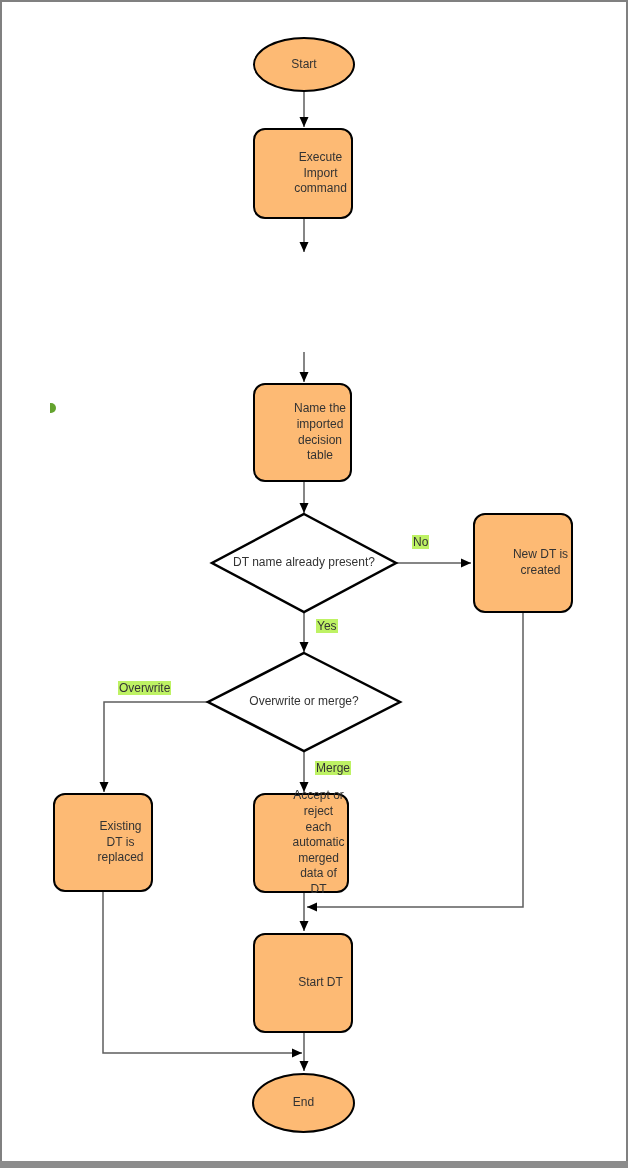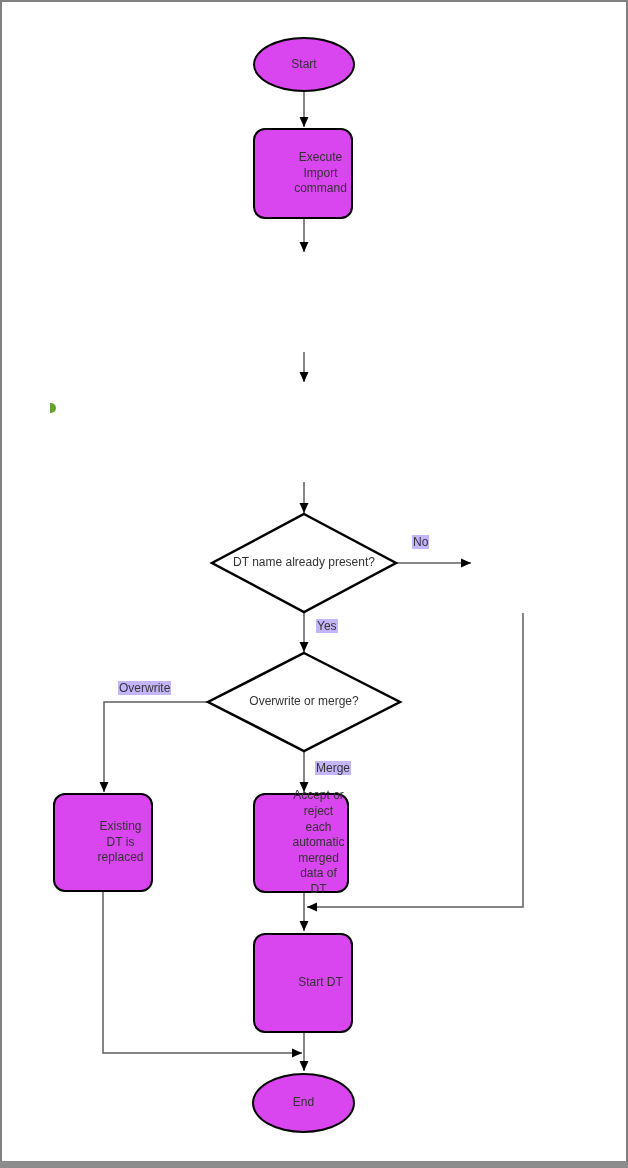--- a/index.html
+++ b/index.html
@@ -9,31 +9,31 @@
     color:#333333;font-size:12px;overflow:hidden;
   }
   .edge-top,.edge-left,.edge-right{position:absolute;background:#808080;}
   .edge-top{top:0;left:0;right:0;height:2px;}
   .edge-left{top:0;left:0;bottom:0;width:2px;}
   .edge-right{top:0;right:0;bottom:0;width:2px;}
   .bottom-bar{position:absolute;left:0;right:0;bottom:0;height:7px;background:#8c8c8c;}
   svg.wires{position:absolute;left:0;top:0;}
   .node{
     position:absolute;display:flex;align-items:center;justify-content:center;
-    text-align:center;line-height:1.3;box-sizing:border-box;background:#d946ef;
+    text-align:center;line-height:1.3;box-sizing:border-box;background:#fdba74;
   }
   .node span{white-space:pre-line;}
   .box{border:2.5px solid #000;border-radius:12px;padding-left:35px;}
   .ellipse{border:2.5px solid #000;border-radius:50%;}
   .dlabel{
     position:absolute;display:flex;align-items:center;justify-content:center;
     text-align:center;line-height:1.3;background:transparent;
   }
   .elabel{
-    position:absolute;background:#c4b5fd;padding:0 1px;line-height:1.2;
+    position:absolute;background:#bef264;padding:0 1px;line-height:1.2;
   }
   .green-mark{
     position:absolute;left:50px;top:403px;width:6px;height:10px;
     background:#64a32e;border-radius:0 5px 5px 0;
   }
 </style>
 </head>
 <body>
 
 <div class="screen">
@@ -67,26 +67,35 @@
   <div class="node ellipse" style="left:253px;top:37px;width:102px;height:55px">
     <span>Start</span>
   </div>
 
   <div class="node box" style="left:253px;top:128px;width:100px;height:91px">
     <span>Execute Import
 command</span>
   </div>
 
 
+  <div class="node box" style="left:253px;top:383px;width:99px;height:99px">
+    <span>Name the
+imported
+decision table</span>
+  </div>
 
   <div class="dlabel" style="left:214px;top:535px;width:180px;height:56px">
     <span>DT name
 already present?</span>
   </div>
 
+  <div class="node box" style="left:473px;top:513px;width:100px;height:100px">
+    <span>New DT is
+created</span>
+  </div>
 
   <div class="dlabel" style="left:209px;top:676px;width:190px;height:52px">
     <span>Overwrite or merge?</span>
   </div>
 
   <div class="node box" style="left:53px;top:793px;width:100px;height:99px">
     <span>Existing DT is
 replaced</span>
   </div>
 

